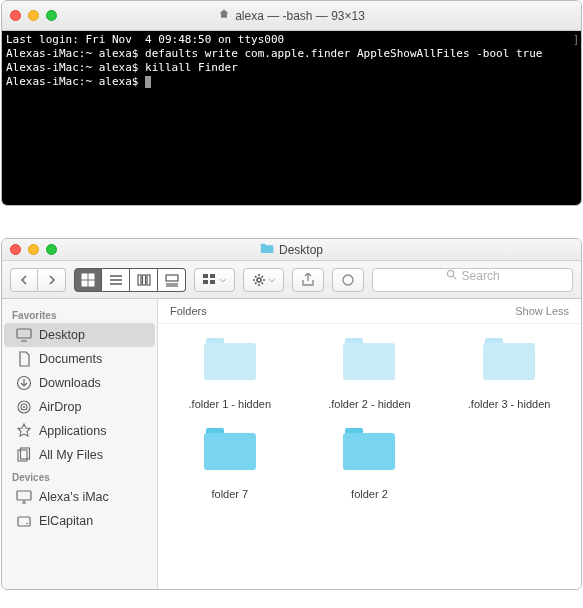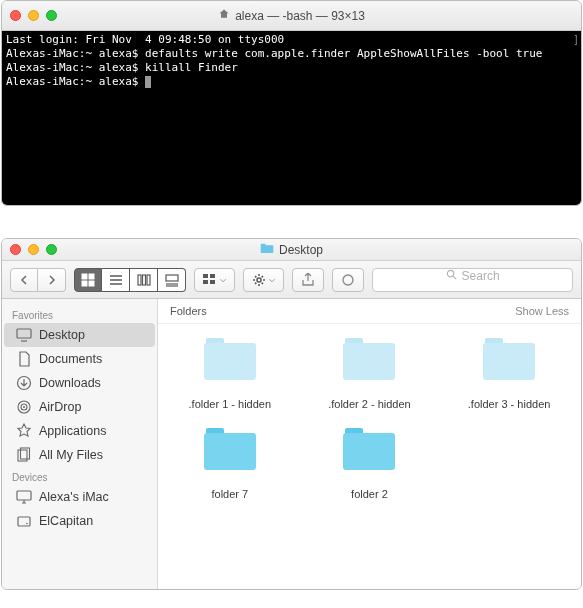--- a/index.html
+++ b/index.html
@@ -40,21 +40,21 @@
 .view-seg .seg.active svg { stroke: #fff; fill: #fff; }
 .view-seg .seg svg { stroke: #595959; }
 .dd-btn { height: 24px; padding: 0 8px; border-radius: 4px; display: flex; align-items: center; gap: 3px; }
 .mini-chev { font-size: 8px; color: #595959; }
 .tb-single { width: 32px; border-radius: 4px; }
 .search-box { flex: 1; height: 24px; border: 1px solid #c8c8c8; border-radius: 4px; background: #fff; display: flex; padding: 0 8px; gap: 5px; color: #b0b0b0; font-size: 12px; min-width: 100px; justify-content: center; }
 .search-box svg { width: 11px; height: 11px; }
 
 .finder-body { display: flex; height: 290px; }
 .sidebar { width: 156px; background: #f6f6f6; border-right: 1px solid #d9d9d9; padding: 6px 0; overflow: hidden; }
-.sb-head { font-size: 10px; color: #8a8a8a; padding: 5px 10px 2px; font-weight: 400; }
+.sb-head { font-size: 10px; color: #8a8a8a; padding: 5px 10px 2px; font-weight: 700; }
 .sb-item { display: flex; align-items: center; gap: 7px; padding: 2px 10px 2px 14px; font-size: 12.5px; color: #3b3b3b; height: 24px; }
 .sb-item.active { background: #d9d9d9; border-radius: 4px; margin: 0 2px; padding-left: 12px; }
 .sb-item svg { width: 16px; height: 16px; flex-shrink: 0; }
 
 .content { flex: 1; background: #fff; display: flex; flex-direction: column; }
 .content-head { display: flex; justify-content: space-between; padding: 6px 12px; font-size: 11px; color: #555; border-bottom: 1px solid #eee; }
 .content-head .right { color: #888; }
 .folder-grid { display: flex; flex-wrap: wrap; padding: 6px 2px; }
 .folder-item { width: 33.33%; display: flex; flex-direction: column; align-items: center; gap: 16px; padding: 6px 2px 10px; }
 .folder-item .label { font-size: 11px; color: #3a3a3a; text-align: center; }

